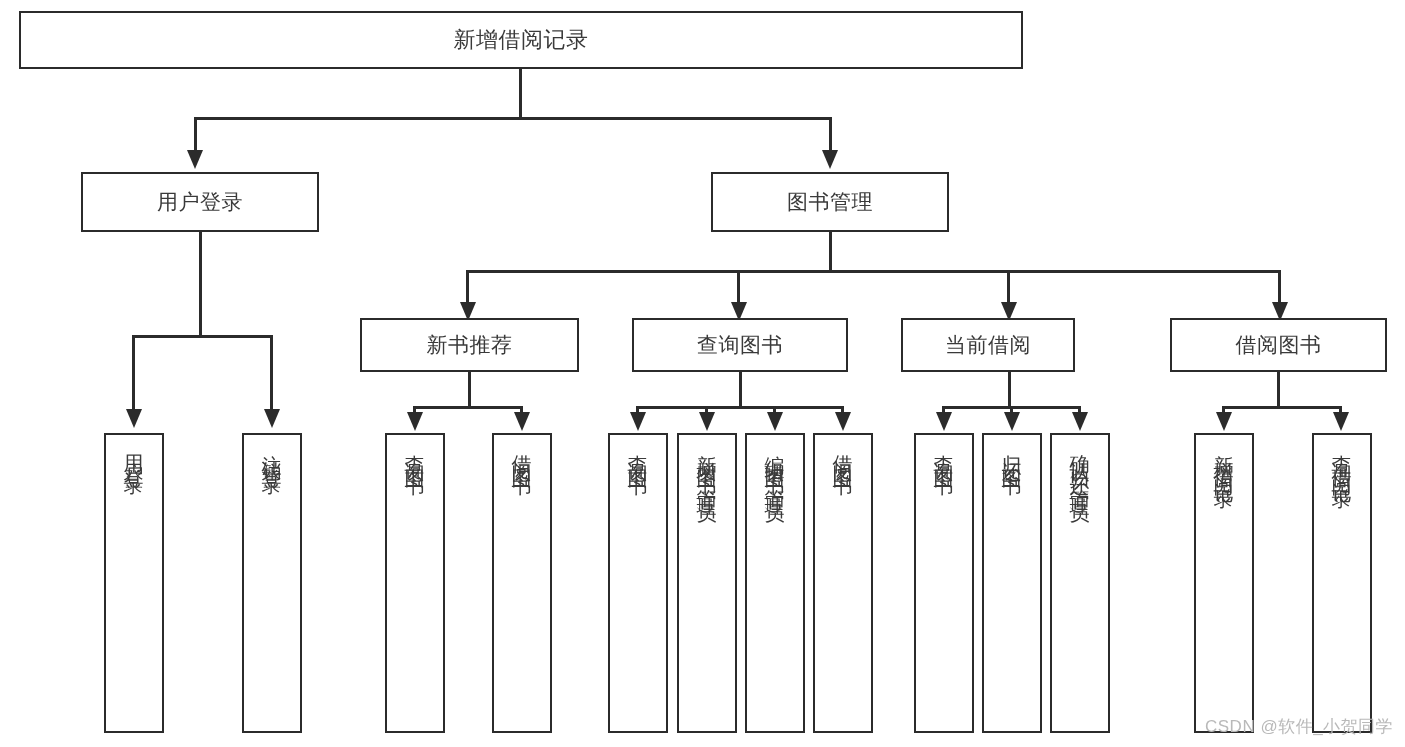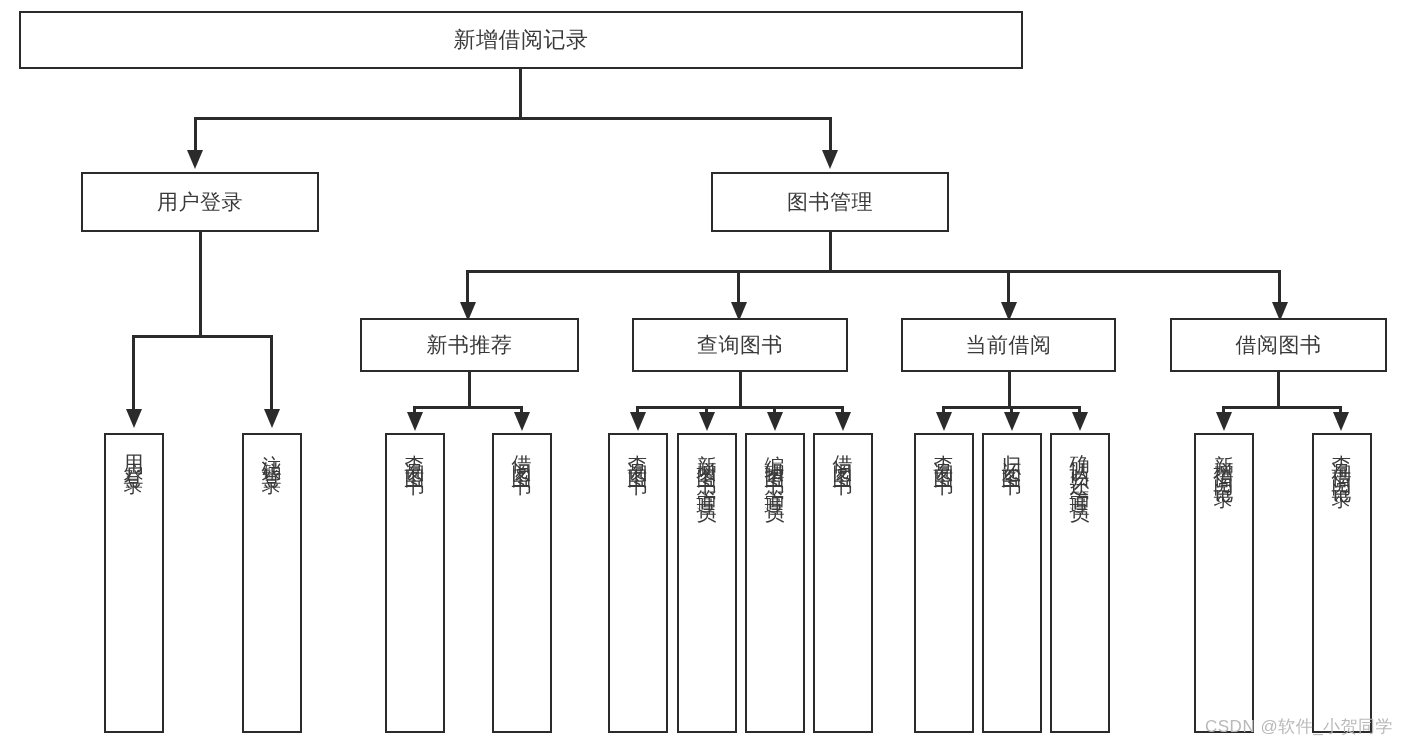--- a/index.html
+++ b/index.html
@@ -116,21 +116,21 @@
   <div class="arrow" style="left:1001px; top:302px;"></div>
   <div class="seg v" style="left:1278px; top:270px; height:35px;"></div>
   <div class="arrow" style="left:1272px; top:302px;"></div>
 
   <div class="node horiz" style="left:360px; top:318px; width:219px; height:54px;">
     <span class="label">新书推荐</span>
   </div>
   <div class="node horiz" style="left:632px; top:318px; width:216px; height:54px;">
     <span class="label">查询图书</span>
   </div>
-  <div class="node horiz" style="left:901px; top:318px; width:215px; height:54px;">
+  <div class="node horiz" style="left:901px; top:318px; width:174px; height:54px;">
     <span class="label">当前借阅</span>
   </div>
   <div class="node horiz" style="left:1170px; top:318px; width:217px; height:54px;">
     <span class="label">借阅图书</span>
   </div>
 
   <div class="seg v" style="left:468px; top:372px; height:34px;"></div>
   <div class="seg h" style="left:413px; top:406px; width:110px;"></div>
   <div class="seg v" style="left:413px; top:406px; height:16px;"></div>
   <div class="arrow" style="left:407px; top:412px;"></div>

